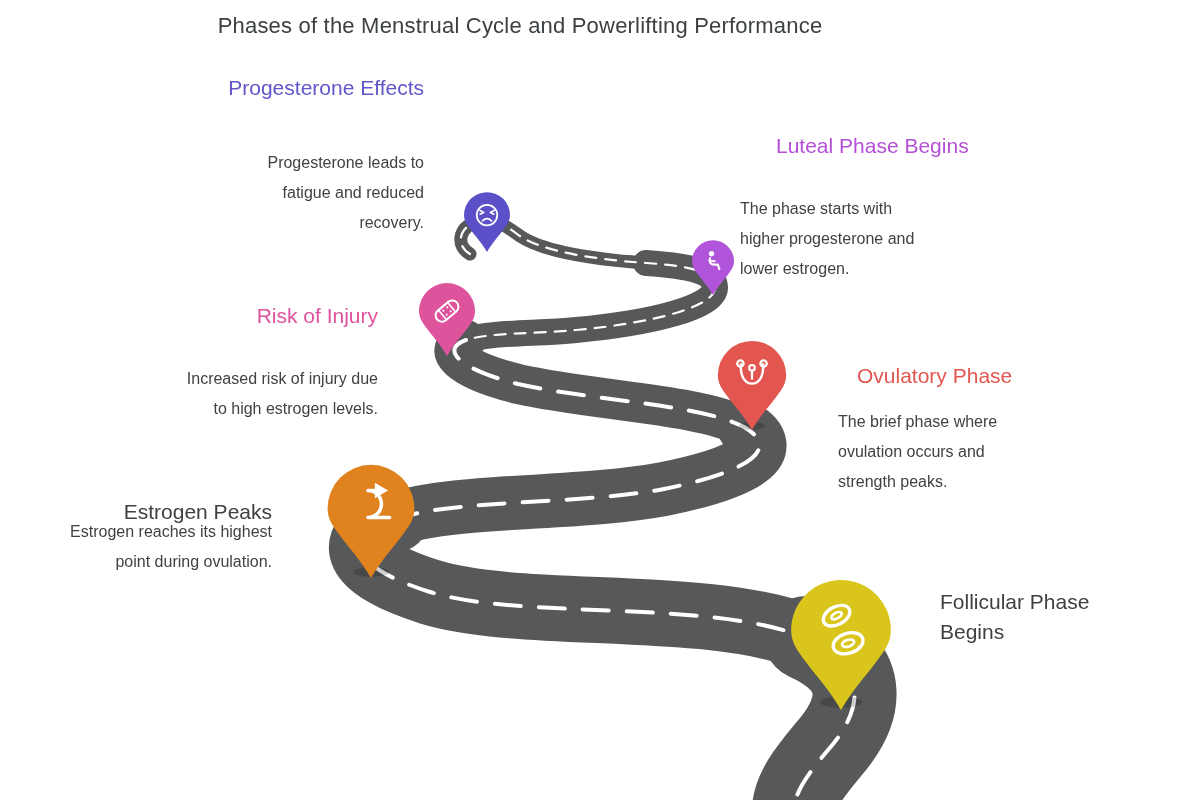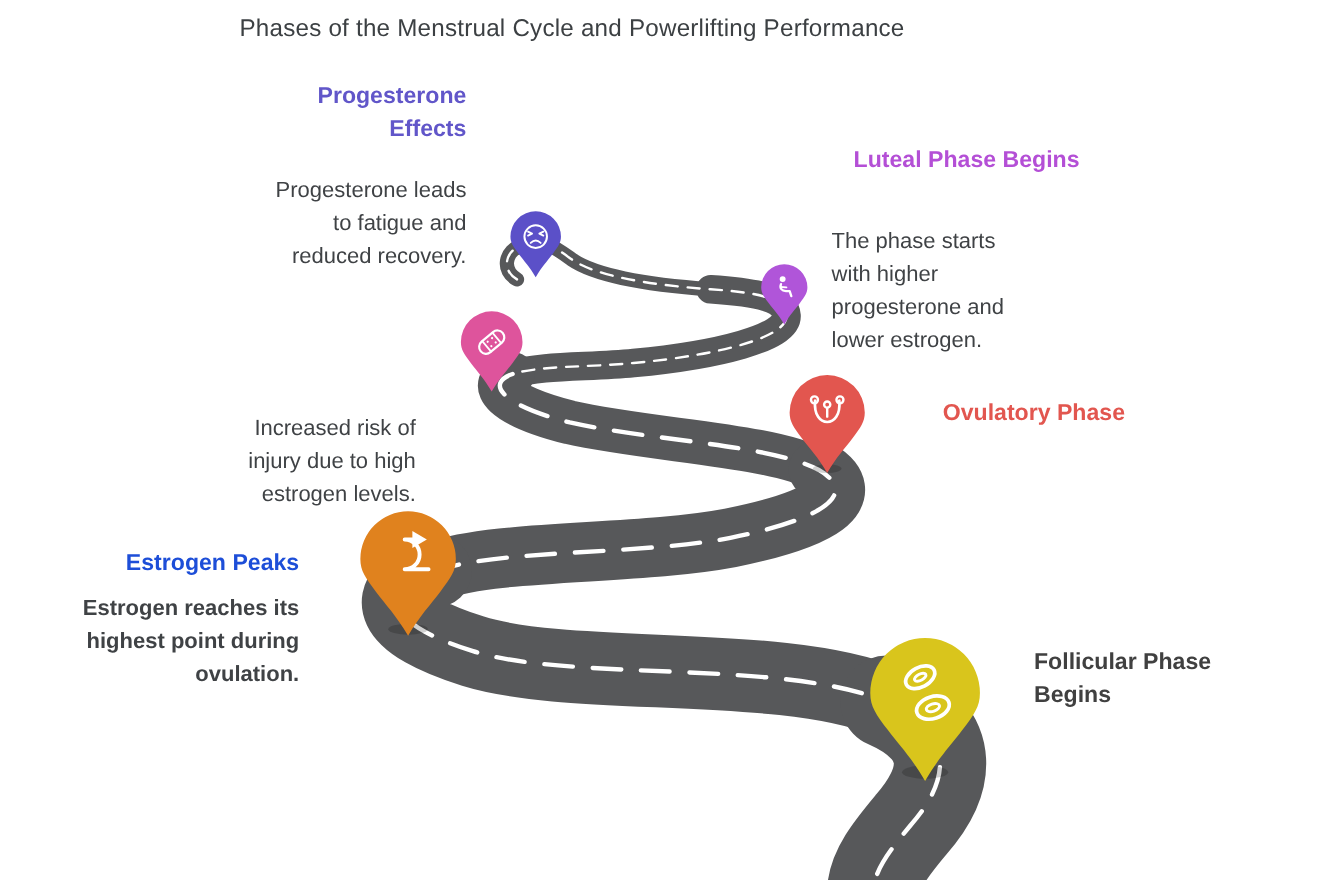--- a/index.html
+++ b/index.html
@@ -5,34 +5,34 @@
   html,body { margin:0; padding:0; background:#ffffff; }
   .canvas {
     position:relative; width:1200px; height:800px; background:#ffffff;
     font-family:"Liberation Sans", sans-serif; overflow:hidden;
   }
   .title {
     position:absolute; top:13px; left:0; width:1040px; text-align:center;
     font-size:22px; font-weight:500; color:#3c4043; letter-spacing:.2px;
   }
   .road-svg { position:absolute; left:0; top:0; }
-  .label { position:absolute; font-size:21px; font-weight:700; line-height:30px; }
-  .desc  { position:absolute; font-size:20px; line-height:30px; color:#3f4245;margin-top:10px; }
+  .label { position:absolute; font-size:21px; font-weight:400; line-height:30px; }
+  .desc  { position:absolute; font-size:16px; line-height:30px; color:#3f4245; }
   .right { text-align:right; }
 
   .lbl-progesterone { left:224px; top:73px;  width:200px; color:#6156c9; }
   .desc-progesterone{ left:234px; top:148px; width:190px; }
   .lbl-luteal       { left:776px; top:131px; width:260px; color:#b44fd6; }
-  .desc-luteal      { left:756px; top:194px; width:185px; }
+  .desc-luteal      { left:740px; top:194px; width:185px; }
   .lbl-risk         { left:178px; top:301px; width:200px; color:#de549c; }
   .desc-risk        { left:180px; top:364px; width:198px; }
   .lbl-ovulatory    { left:838px; top:361px; width:250px; color:#e2564f;margin-left:19px; }
   .desc-ovulatory   { left:838px; top:407px; width:195px; }
-  .lbl-estrogen     { left:72px;  top:497px; width:200px; color:#1d4ed8; }
-  .desc-estrogen    { left:40px;  top:528px; width:232px;font-weight:bold; }
+  .lbl-estrogen     { left:72px;  top:497px; width:200px; color:#404040; }
+  .desc-estrogen    { left:40px;  top:517px; width:232px; }
   .lbl-follicular   { left:940px; top:587px; width:195px; color:#404040; }
   .desc-follicular  { left:940px; top:662px; width:190px; }
 </style>
 </head>
 <body>
 
 <div class="canvas">
 
   <div class="title">Phases of the Menstrual Cycle and Powerlifting Performance</div>
 
@@ -114,22 +114,24 @@
       </g>
     </g>
   </svg>
 
   <div class="label right lbl-progesterone">Progesterone Effects</div>
   <div class="desc right desc-progesterone">Progesterone leads to fatigue and reduced recovery.</div>
 
   <div class="label lbl-luteal">Luteal Phase Begins</div>
   <div class="desc desc-luteal">The phase starts with higher progesterone and lower estrogen.</div>
 
+  <div class="label right lbl-risk">Risk of Injury</div>
   <div class="desc right desc-risk">Increased risk of injury due to high estrogen levels.</div>
 
   <div class="label lbl-ovulatory">Ovulatory Phase</div>
+  <div class="desc desc-ovulatory">The brief phase where ovulation occurs and strength peaks.</div>
 
   <div class="label right lbl-estrogen">Estrogen Peaks</div>
   <div class="desc right desc-estrogen">Estrogen reaches its highest point during ovulation.</div>
 
   <div class="label lbl-follicular">Follicular Phase Begins</div>
 
 </div>
 
 </body></html>

